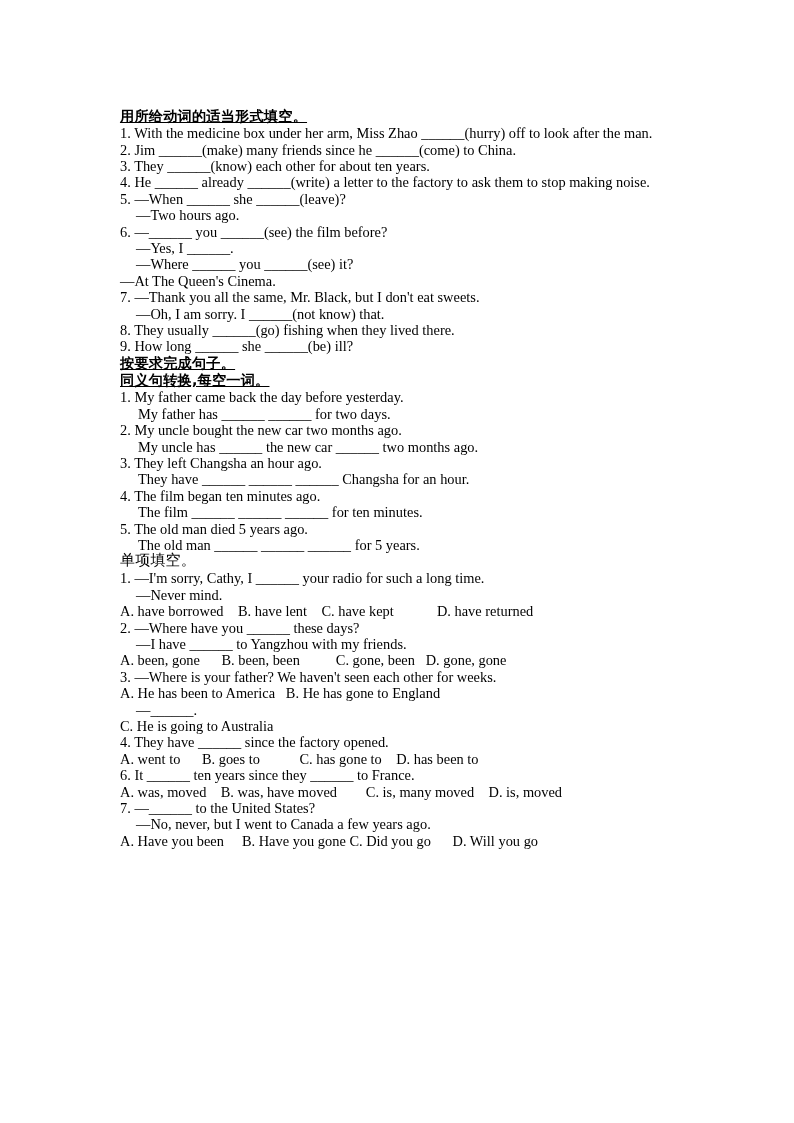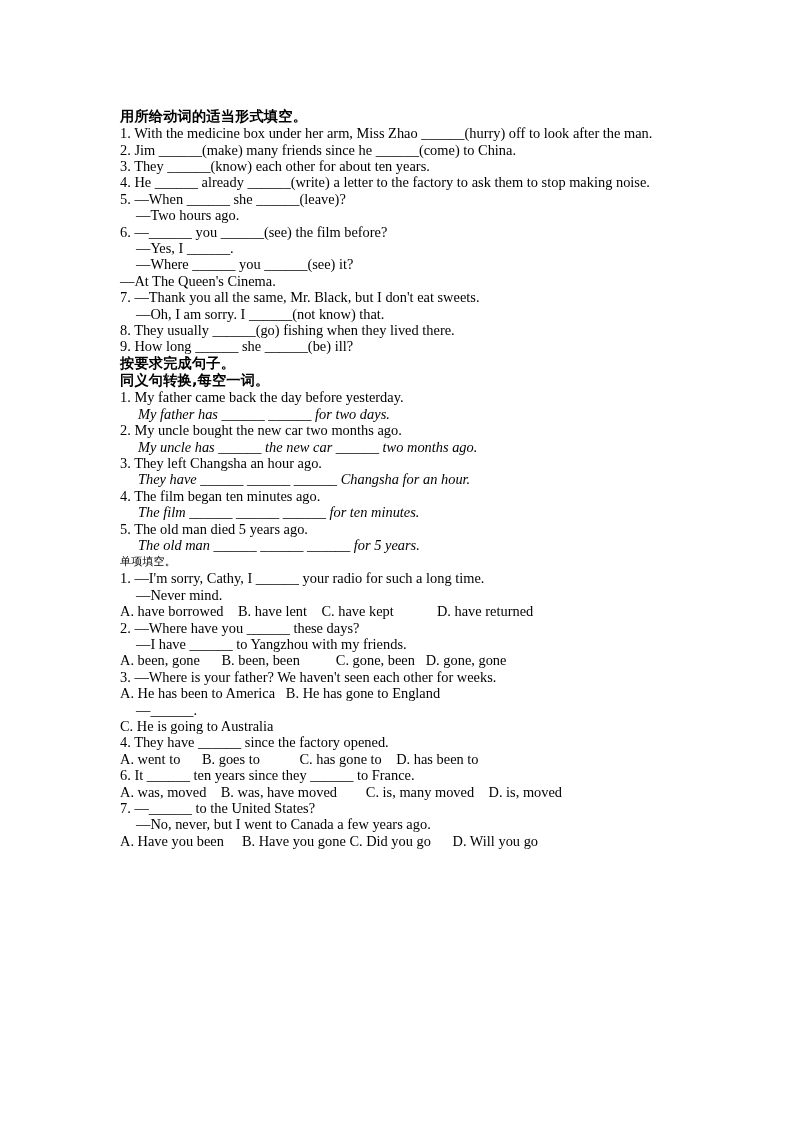--- a/index.html
+++ b/index.html
@@ -28,36 +28,36 @@
     word-break: normal;
     letter-spacing: 0px;
   }
   
   .zh-head {
     font-family: "DejaVu Sans", "Liberation Sans", sans-serif;
     font-weight: bold;
     font-size: 14.2px;
     line-height: 17.2px;
     letter-spacing: 0.2px;
+    text-decoration: underline;
   }
   
   .zh-plain {
-    font-family: Liberation Sans, sans-serif;
+    font-family: Liberation Mono, monospace;
     font-weight: normal;
-    font-size: 11px;
+    font-size: 15px;
     line-height: 17px;
     letter-spacing: 0.2px;
   }
   
   .ind {
     padding-left: 16px;
   }
   .ind2 {
     padding-left: 18px;
-    font-style: italic;
   }
 </style>
 </head>
 <body>
 
 <div id="page">
 
   <div>
     <div class="line zh-head">用所给动词的适当形式填空。</div>
 

